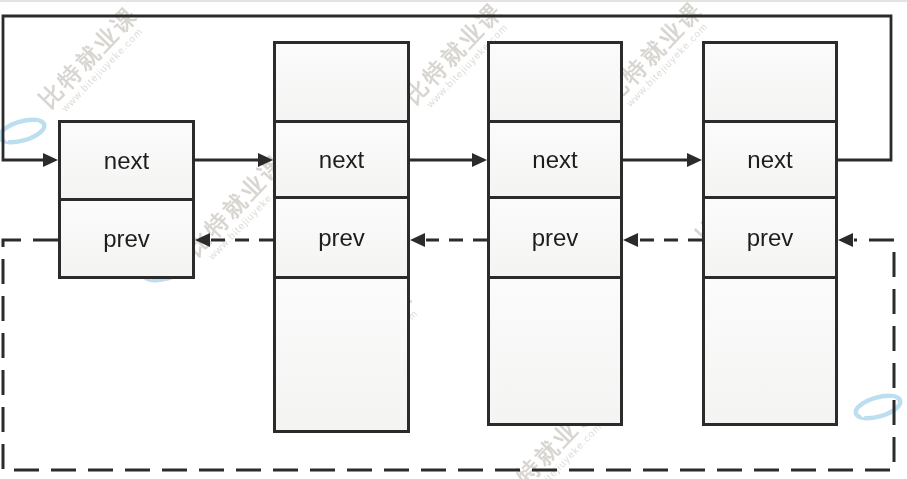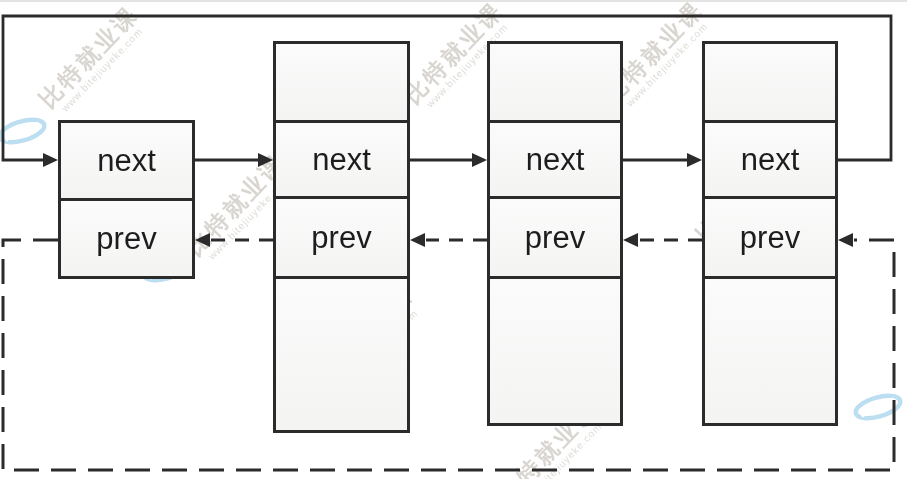--- a/index.html
+++ b/index.html
@@ -42,21 +42,21 @@
     display: flex;
     flex-direction: column;
     z-index: 2;
   }
   .cell {
     box-sizing: border-box;
     display: flex;
     align-items: center;
     justify-content: center;
     background: linear-gradient(180deg, #fbfbfb 0%, #f4f4f3 100%);
-    font-size: 31px;
+    font-size: 24px;
     color: #1d1d1d;
   }
   .cell + .cell { border-top: 3px solid #2b2b2b; }
   .node-1 { left: 58px;  top: 118px; width: 137px; height: 159px; }
   .node-2 { left: 273px; top: 39px;  width: 137px; height: 392px; }
   .node-3 { left: 487px; top: 39px;  width: 136px; height: 385px; }
   .node-4 { left: 702px; top: 39px;  width: 136px; height: 385px; }
   .cell-data { height: 76px; }
   .cell-next { height: 76px; }
   .cell-prev { height: 80px; text-align: center; }

